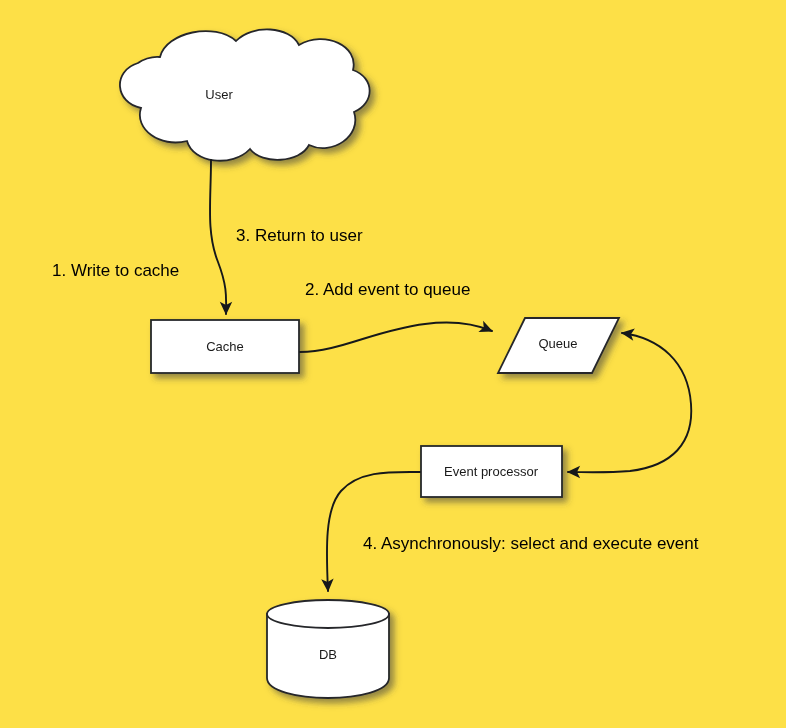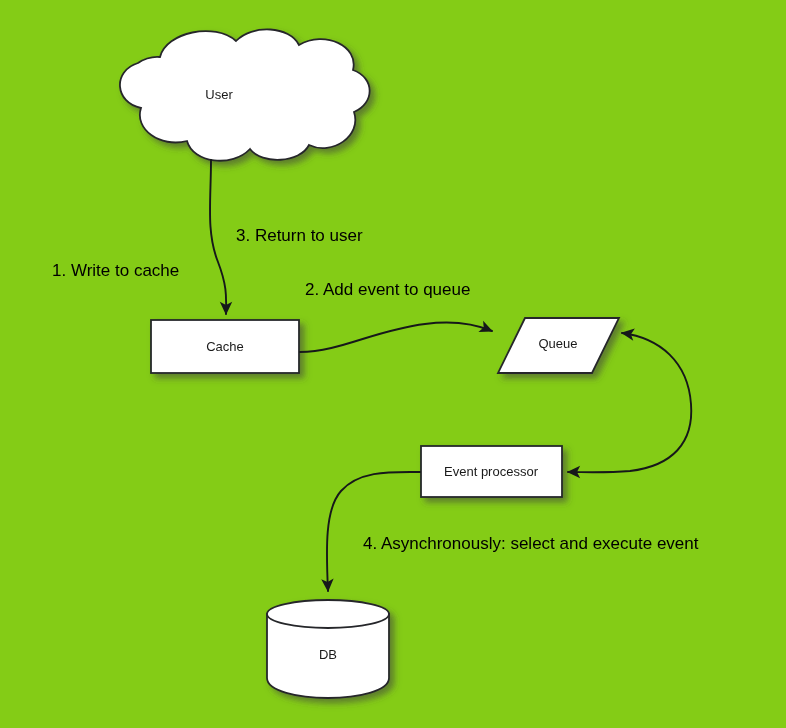--- a/index.html
+++ b/index.html
@@ -9,21 +9,21 @@
     background: #ffffff;
   }
   body {
     font-family: "Liberation Sans", sans-serif;
     color: #000000;
   }
   #canvas {
     position: relative;
     width: 786px;
     height: 728px;
-    background: #84cc16;
+    background: #fde047;
     overflow: hidden;
   }
   #diagram-svg {
     position: absolute;
     top: 0;
     left: 0;
     width: 786px;
     height: 728px;
     display: block;
   }

